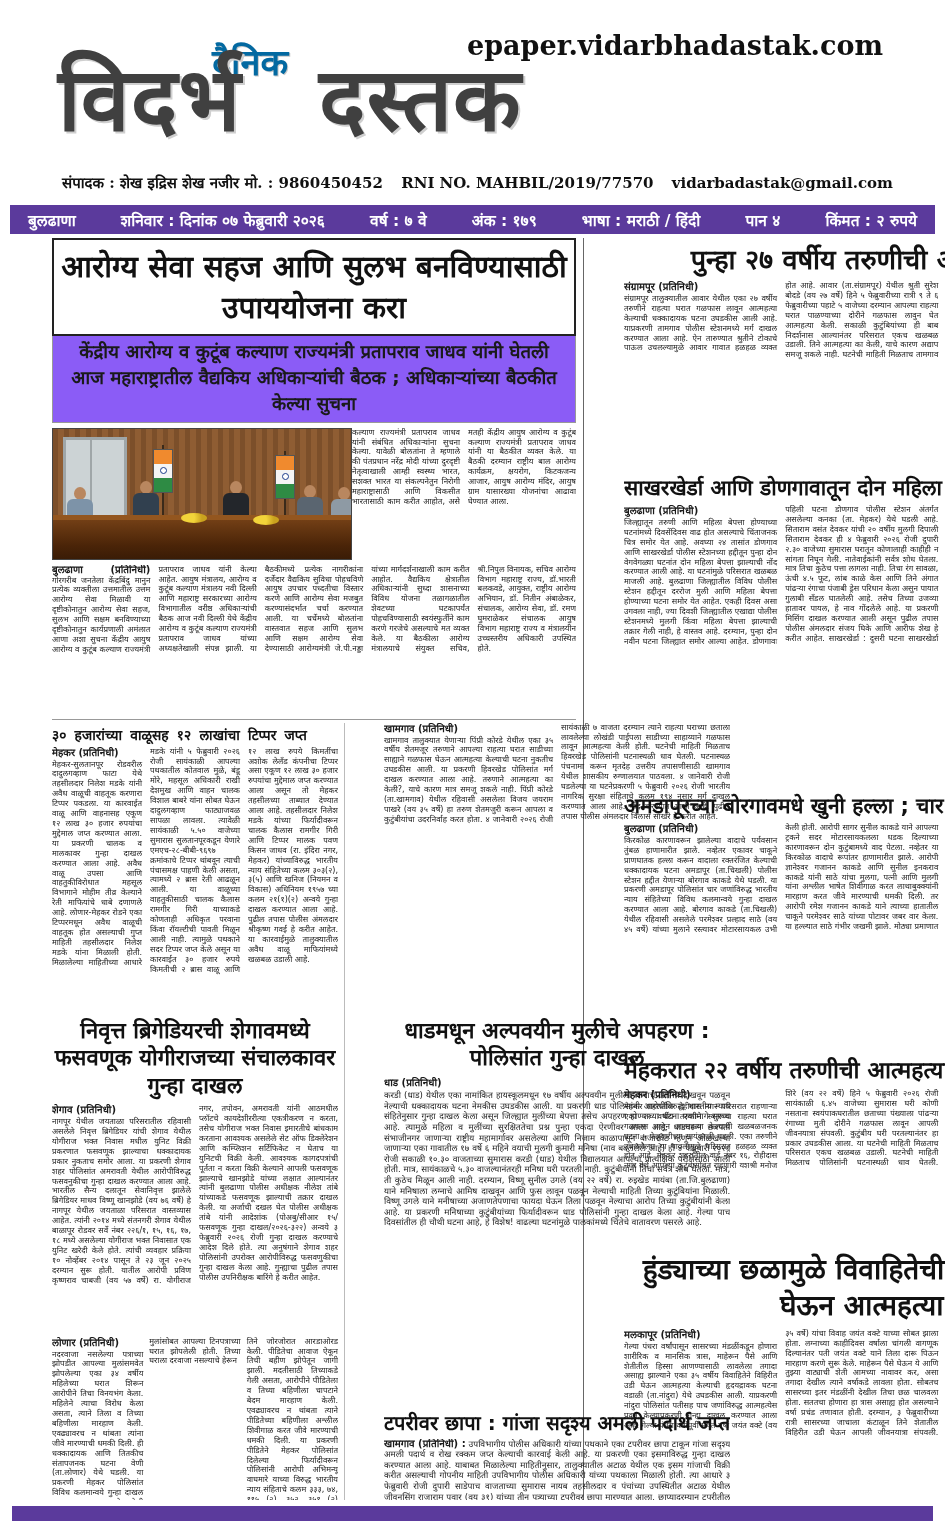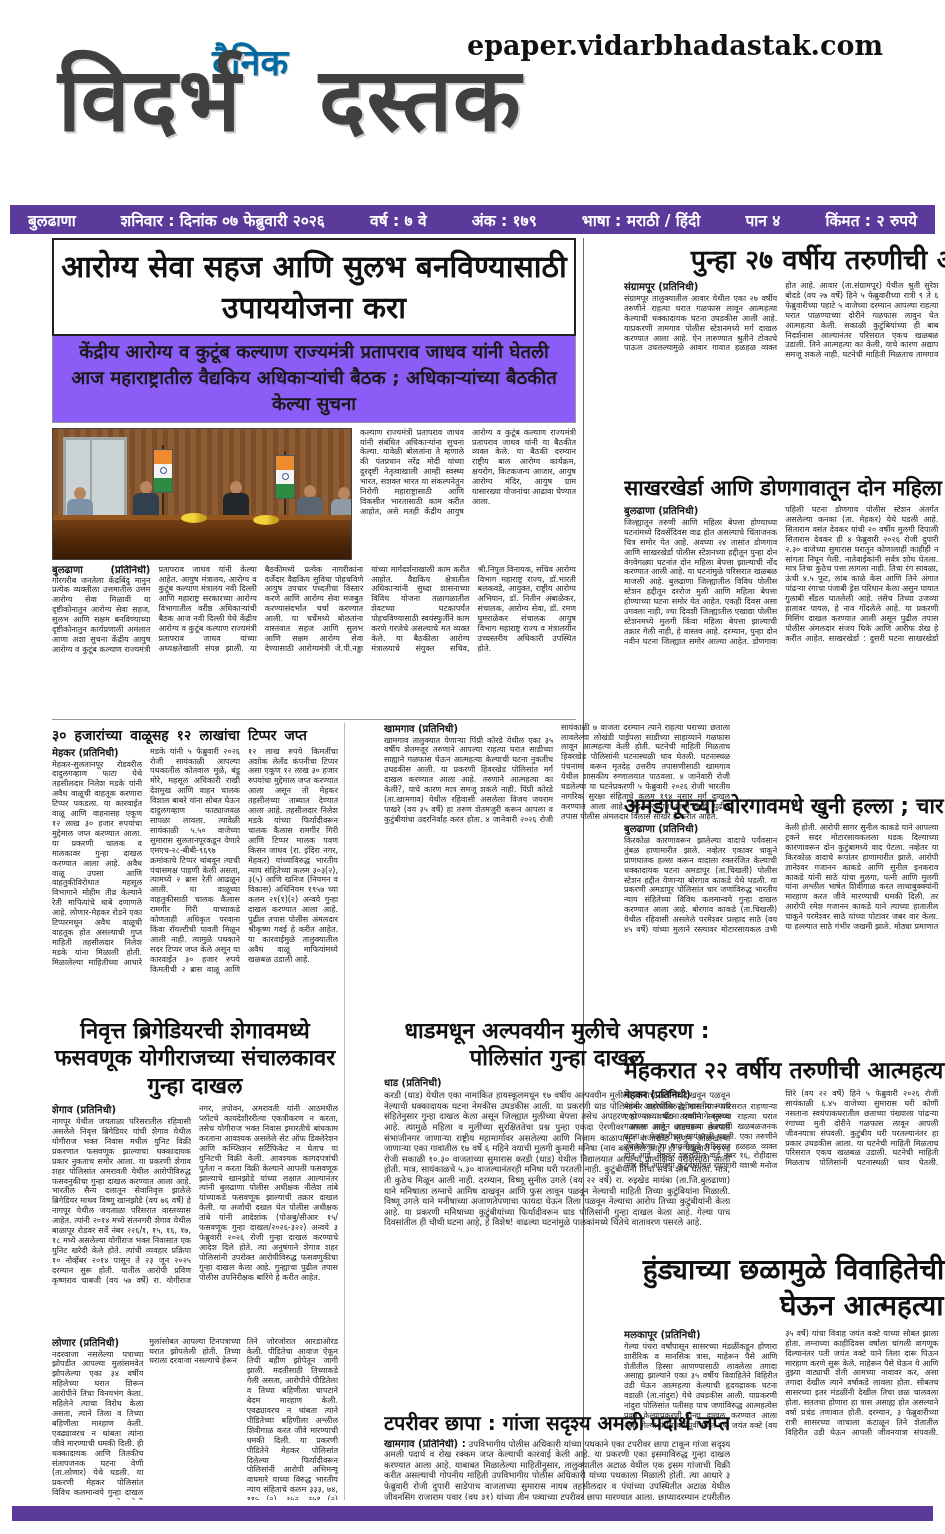--- a/index.html
+++ b/index.html
@@ -62,21 +62,21 @@
   .ph-flag .chakra{position:absolute;left:7px;top:22px;width:5px;height:5px;border-radius:50%;
      border:1px solid #1a3a8a;background:#fff;}
   .ph-table{position:absolute;left:0;right:0;bottom:0;height:44px;
      background:linear-gradient(#7a4418,#4a2408 70%,#3a1c06);}
   .ph-table:before{content:"";position:absolute;top:0;left:0;right:0;height:5px;background:#93561f;}
   .ph-man{position:absolute;width:30px;height:40px;}
   .ph-man .head{position:absolute;left:9px;top:0;width:12px;height:13px;border-radius:50%;background:#b9875f;}
   .ph-man .body{position:absolute;left:2px;top:12px;width:26px;height:26px;border-radius:6px 6px 0 0;}
   .flower{position:absolute;width:26px;height:10px;border-radius:50%;
           background:radial-gradient(circle at 30% 50%,#f2d43a 0 30%,#caa21e 70%);}
-  .lead-side{flex:1;margin-left:8px;height:130px;overflow:hidden;}
+  .lead-side{flex:1;height:130px;overflow:hidden;}
   .lead-bottom{margin-top:5px;height:152px;overflow:hidden;border-bottom:1px solid #999;padding-bottom:2px;}
   
   .pol-photo{width:102px;height:112px;border:1px solid #555;margin:2px auto;position:relative;
              background:linear-gradient(#c9c2b6 0 62%,#8e8a80 62% 100%);overflow:hidden;}
   .pol-sign{position:absolute;left:7px;top:10px;width:84px;height:52px;background:#1d3f8f;
             border:3px solid #13285c;color:#fff;font-weight:bold;font-size:11px;line-height:1.5;
             text-align:center;padding-top:6px;}
   .pol-base{position:absolute;left:0;right:0;bottom:0;height:34px;background:#6e6a60;}
   .pol-base:before{content:"";position:absolute;left:8px;top:6px;width:24px;height:22px;background:#3c3a33;}
   .pol-base:after{content:"";position:absolute;right:10px;top:6px;width:30px;height:22px;background:#4a473f;}
@@ -85,20 +85,25 @@
 </style>
 </head>
 <body>
 
 <div class="page">
 
   <div class="masthead">
     <div class="mh-daily">दैनिक</div>
     <div class="mh-title">विदर्भ दस्तक</div>
     <div class="mh-site">epaper.vidarbhadastak.com</div>
+    <div class="mh-info">
+      <span>संपादक : शेख इद्रिस शेख नजीर मो. : 9860450452</span>
+      <span>RNI NO. MAHBIL/2019/77570</span>
+      <span>vidarbadastak@gmail.com</span>
+    </div>
   </div>
 
   <div class="infobar">
     <span>बुलढाणा</span>
     <span>शनिवार : दिनांक ०७ फेब्रुवारी २०२६</span>
     <span>वर्ष : ७ वे</span>
     <span>अंक : १७९</span>
     <span>भाषा : मराठी / हिंदी</span>
     <span>पान ४</span>
     <span>किंमत : २ रुपये</span>

